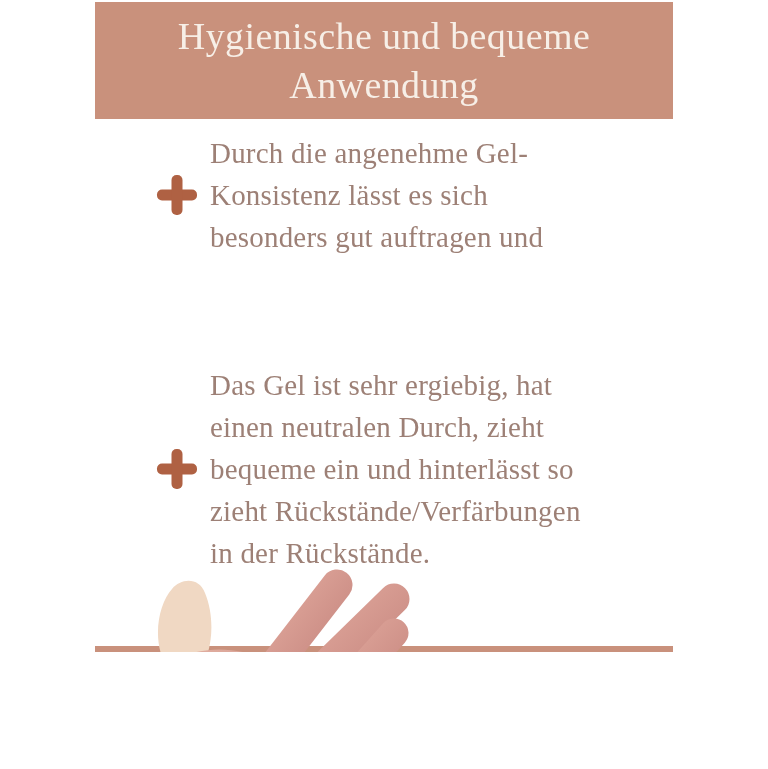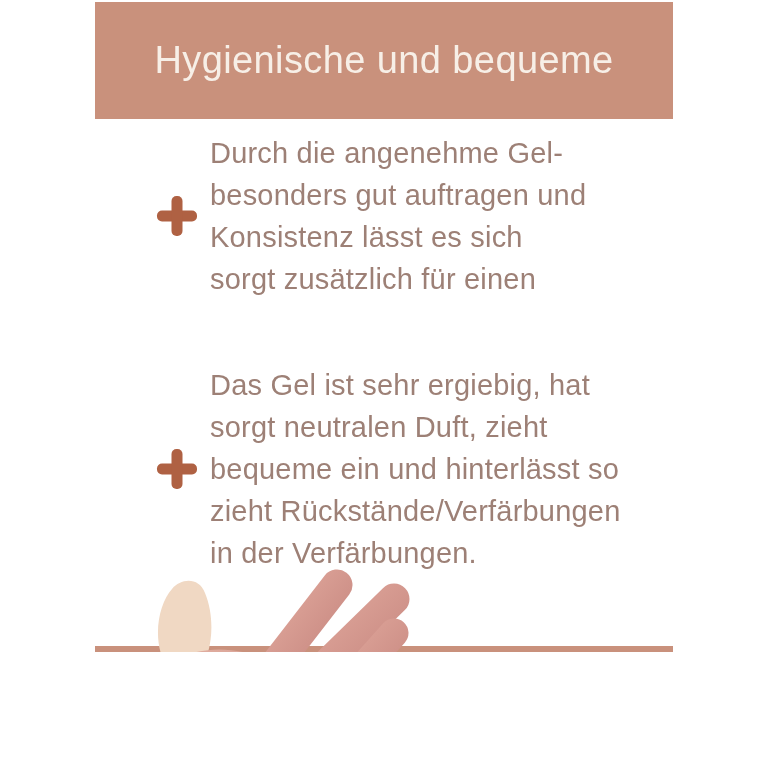--- a/index.html
+++ b/index.html
@@ -9,21 +9,21 @@
     --plus:#af6143;
     --background:#ffffff;
   }
   *{margin:0;padding:0;box-sizing:border-box;}
   html,body{background:#ffffff;}
   .page{
     position:relative;
     width:768px;height:652px;
     background:var(--background);
     overflow:hidden;
-    font-family:Liberation Sans, sans-serif;
+    font-family:Liberation Serif, serif;
   }
   .banner{
     position:absolute;
     left:95px;top:2px;width:578px;height:117px;
     background:var(--accent);
     display:flex;align-items:center;justify-content:center;
   }
   .title{
     text-align:center;
     color:var(--title-text);
@@ -72,41 +72,41 @@
   }
 </style>
 </head>
 <body>
 
 <div class="page">
 
   <header class="banner">
     <h1 class="title">
       <span>Hygienische und bequeme</span>
+      <span>Anwendung</span>
     </h1>
   </header>
 
   <section class="point point-1">
     <span class="plus"></span>
     <p class="point-text">
       <span class="line">Durch die angenehme Gel-</span>
+      <span class="line">Konsistenz lässt es sich</span>
       <span class="line">besonders gut auftragen und</span>
-      <span class="line">Konsistenz lässt es sich</span>
-      <span class="line">sorgt zusätzlich für einen</span>
     </p>
   </section>
 
   <section class="point point-2">
     <span class="plus"></span>
     <p class="point-text">
       <span class="line">Das Gel ist sehr ergiebig, hat</span>
-      <span class="line">sorgt neutralen Duft, zieht</span>
+      <span class="line">einen neutralen Durch, zieht</span>
       <span class="line">bequeme ein und hinterlässt so</span>
       <span class="line">zieht Rückstände/Verfärbungen</span>
-      <span class="line">in der Verfärbungen.</span>
+      <span class="line">in der Rückstände.</span>
     </p>
   </section>
 
   <div class="bottom-block"></div>
 
   <svg class="hand" viewBox="0 0 395 200" xmlns="http://www.w3.org/2000/svg" aria-hidden="true">
     <defs>
       <linearGradient id="skin" x1="0" y1="0" x2="1" y2="1">
         <stop offset="0" stop-color="#e9bbaa"></stop>
         <stop offset="0.5" stop-color="#d59b91"></stop>

